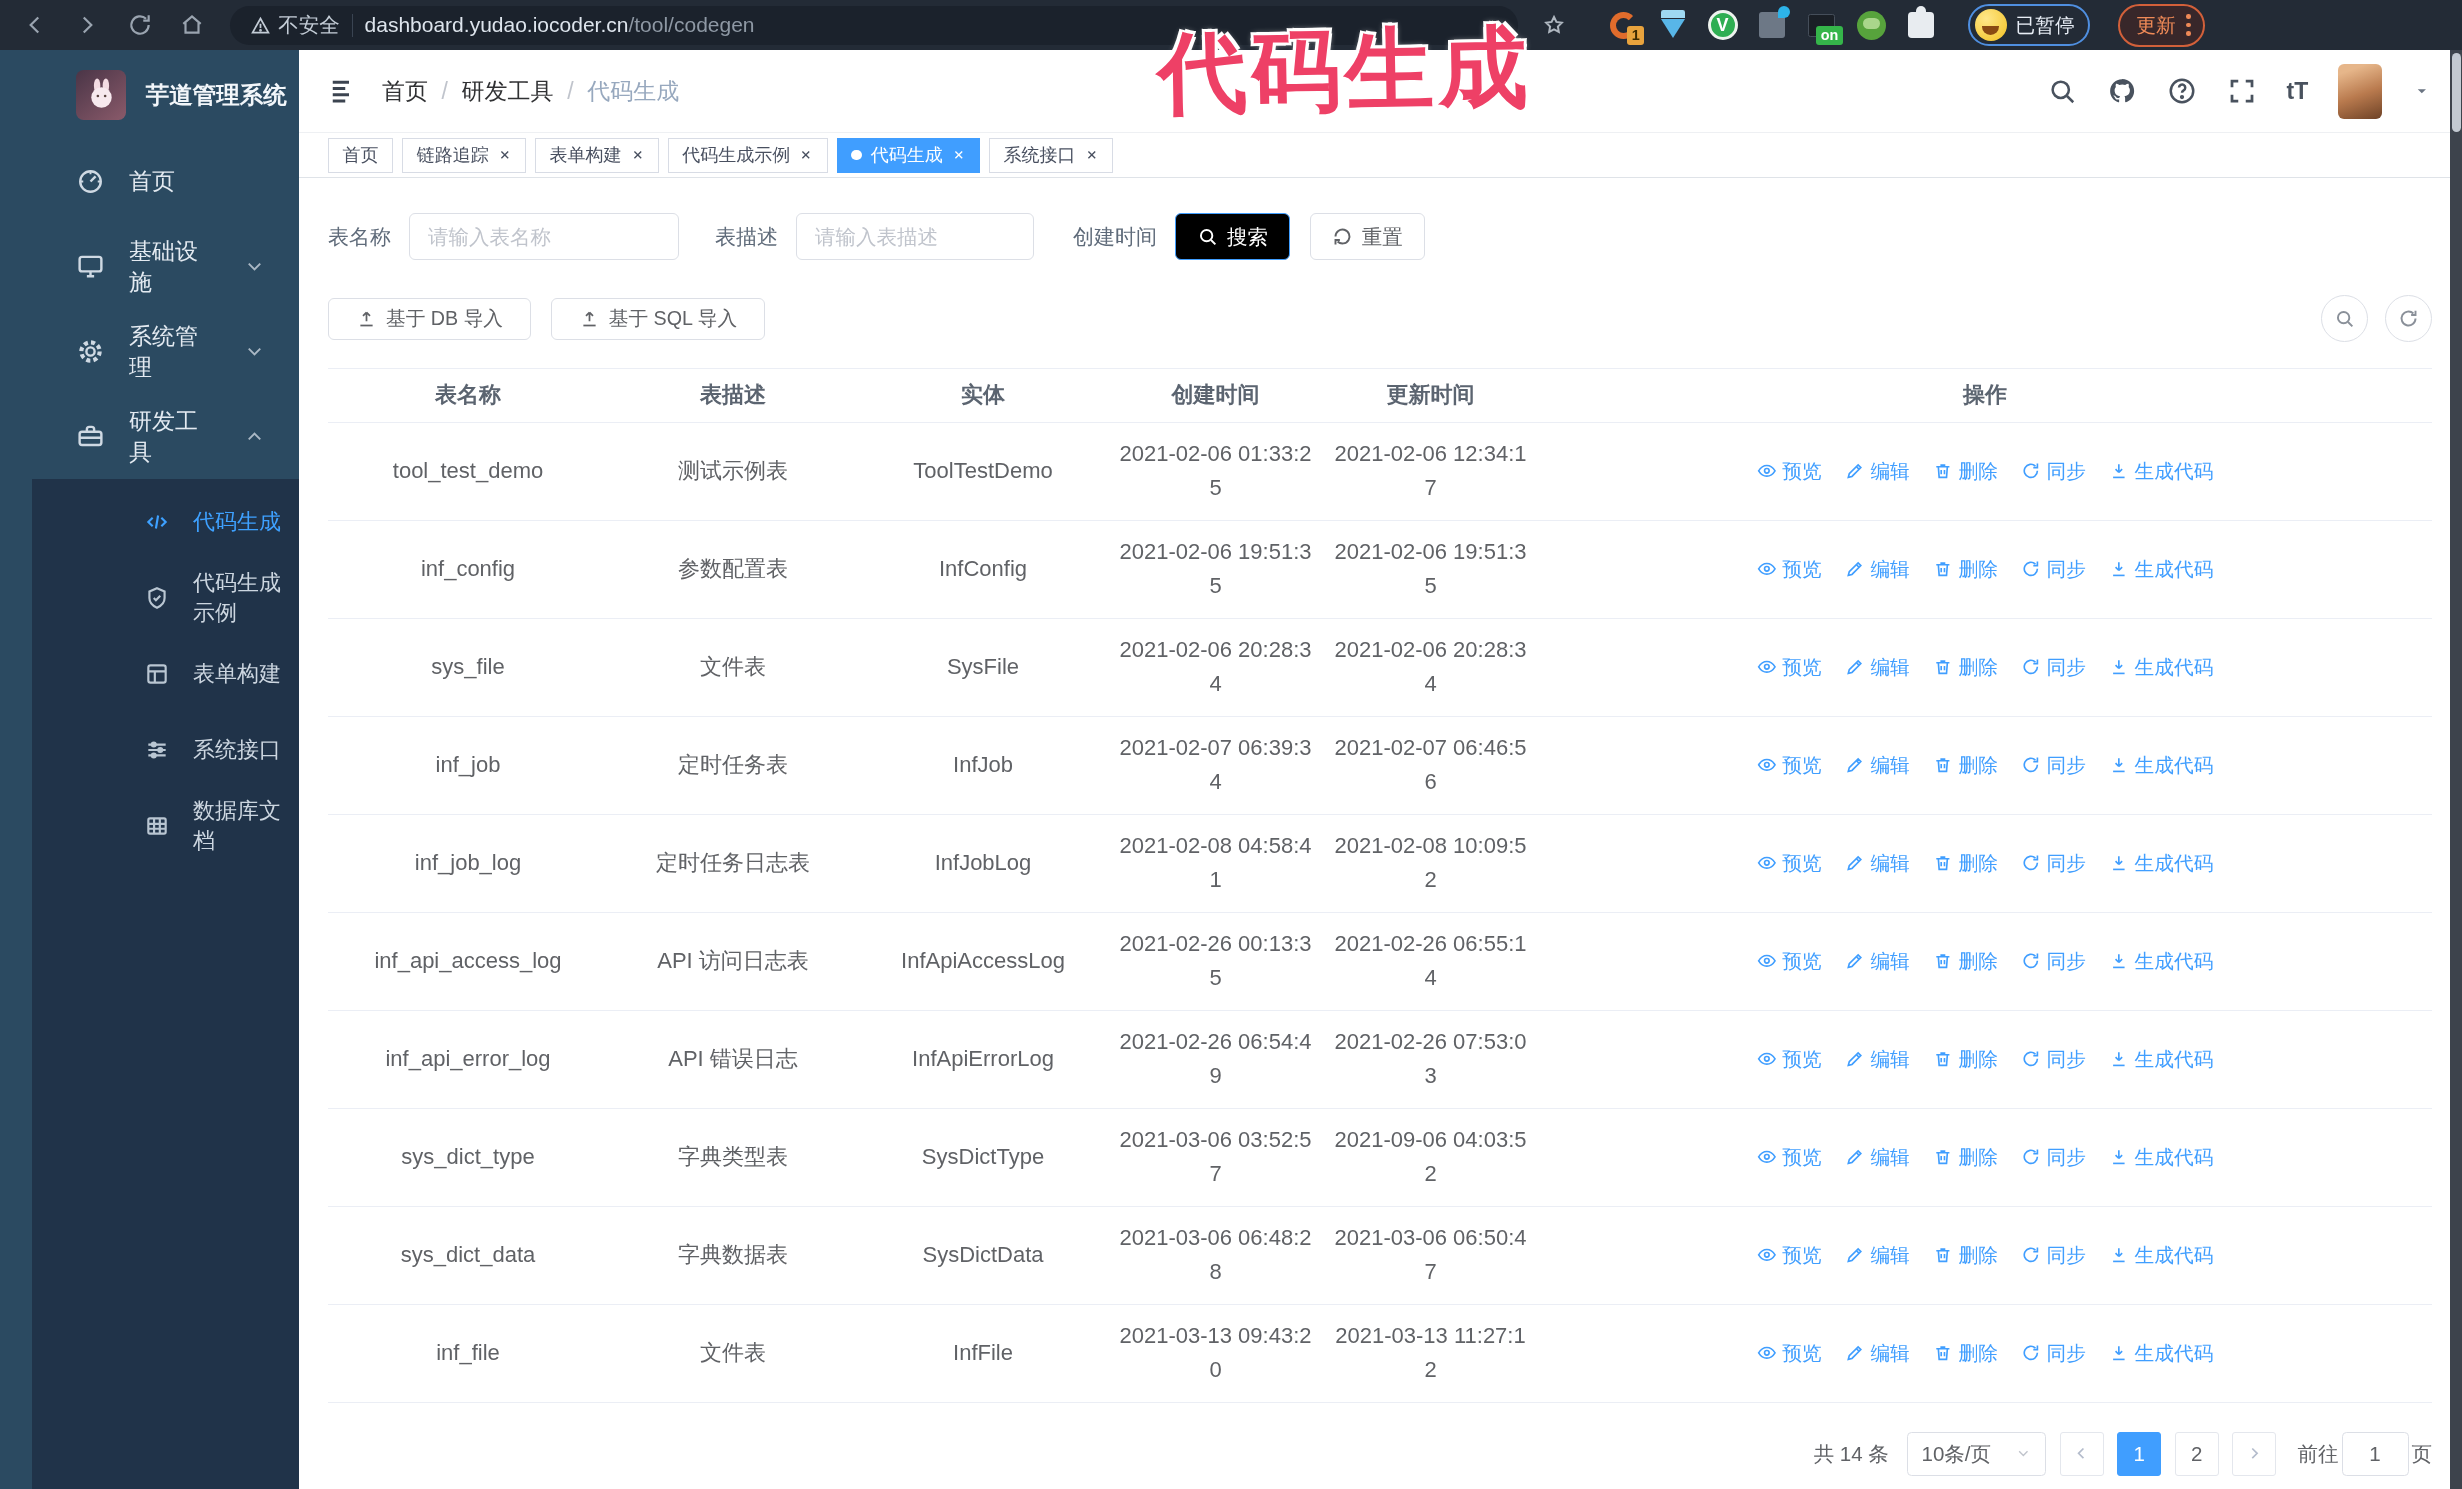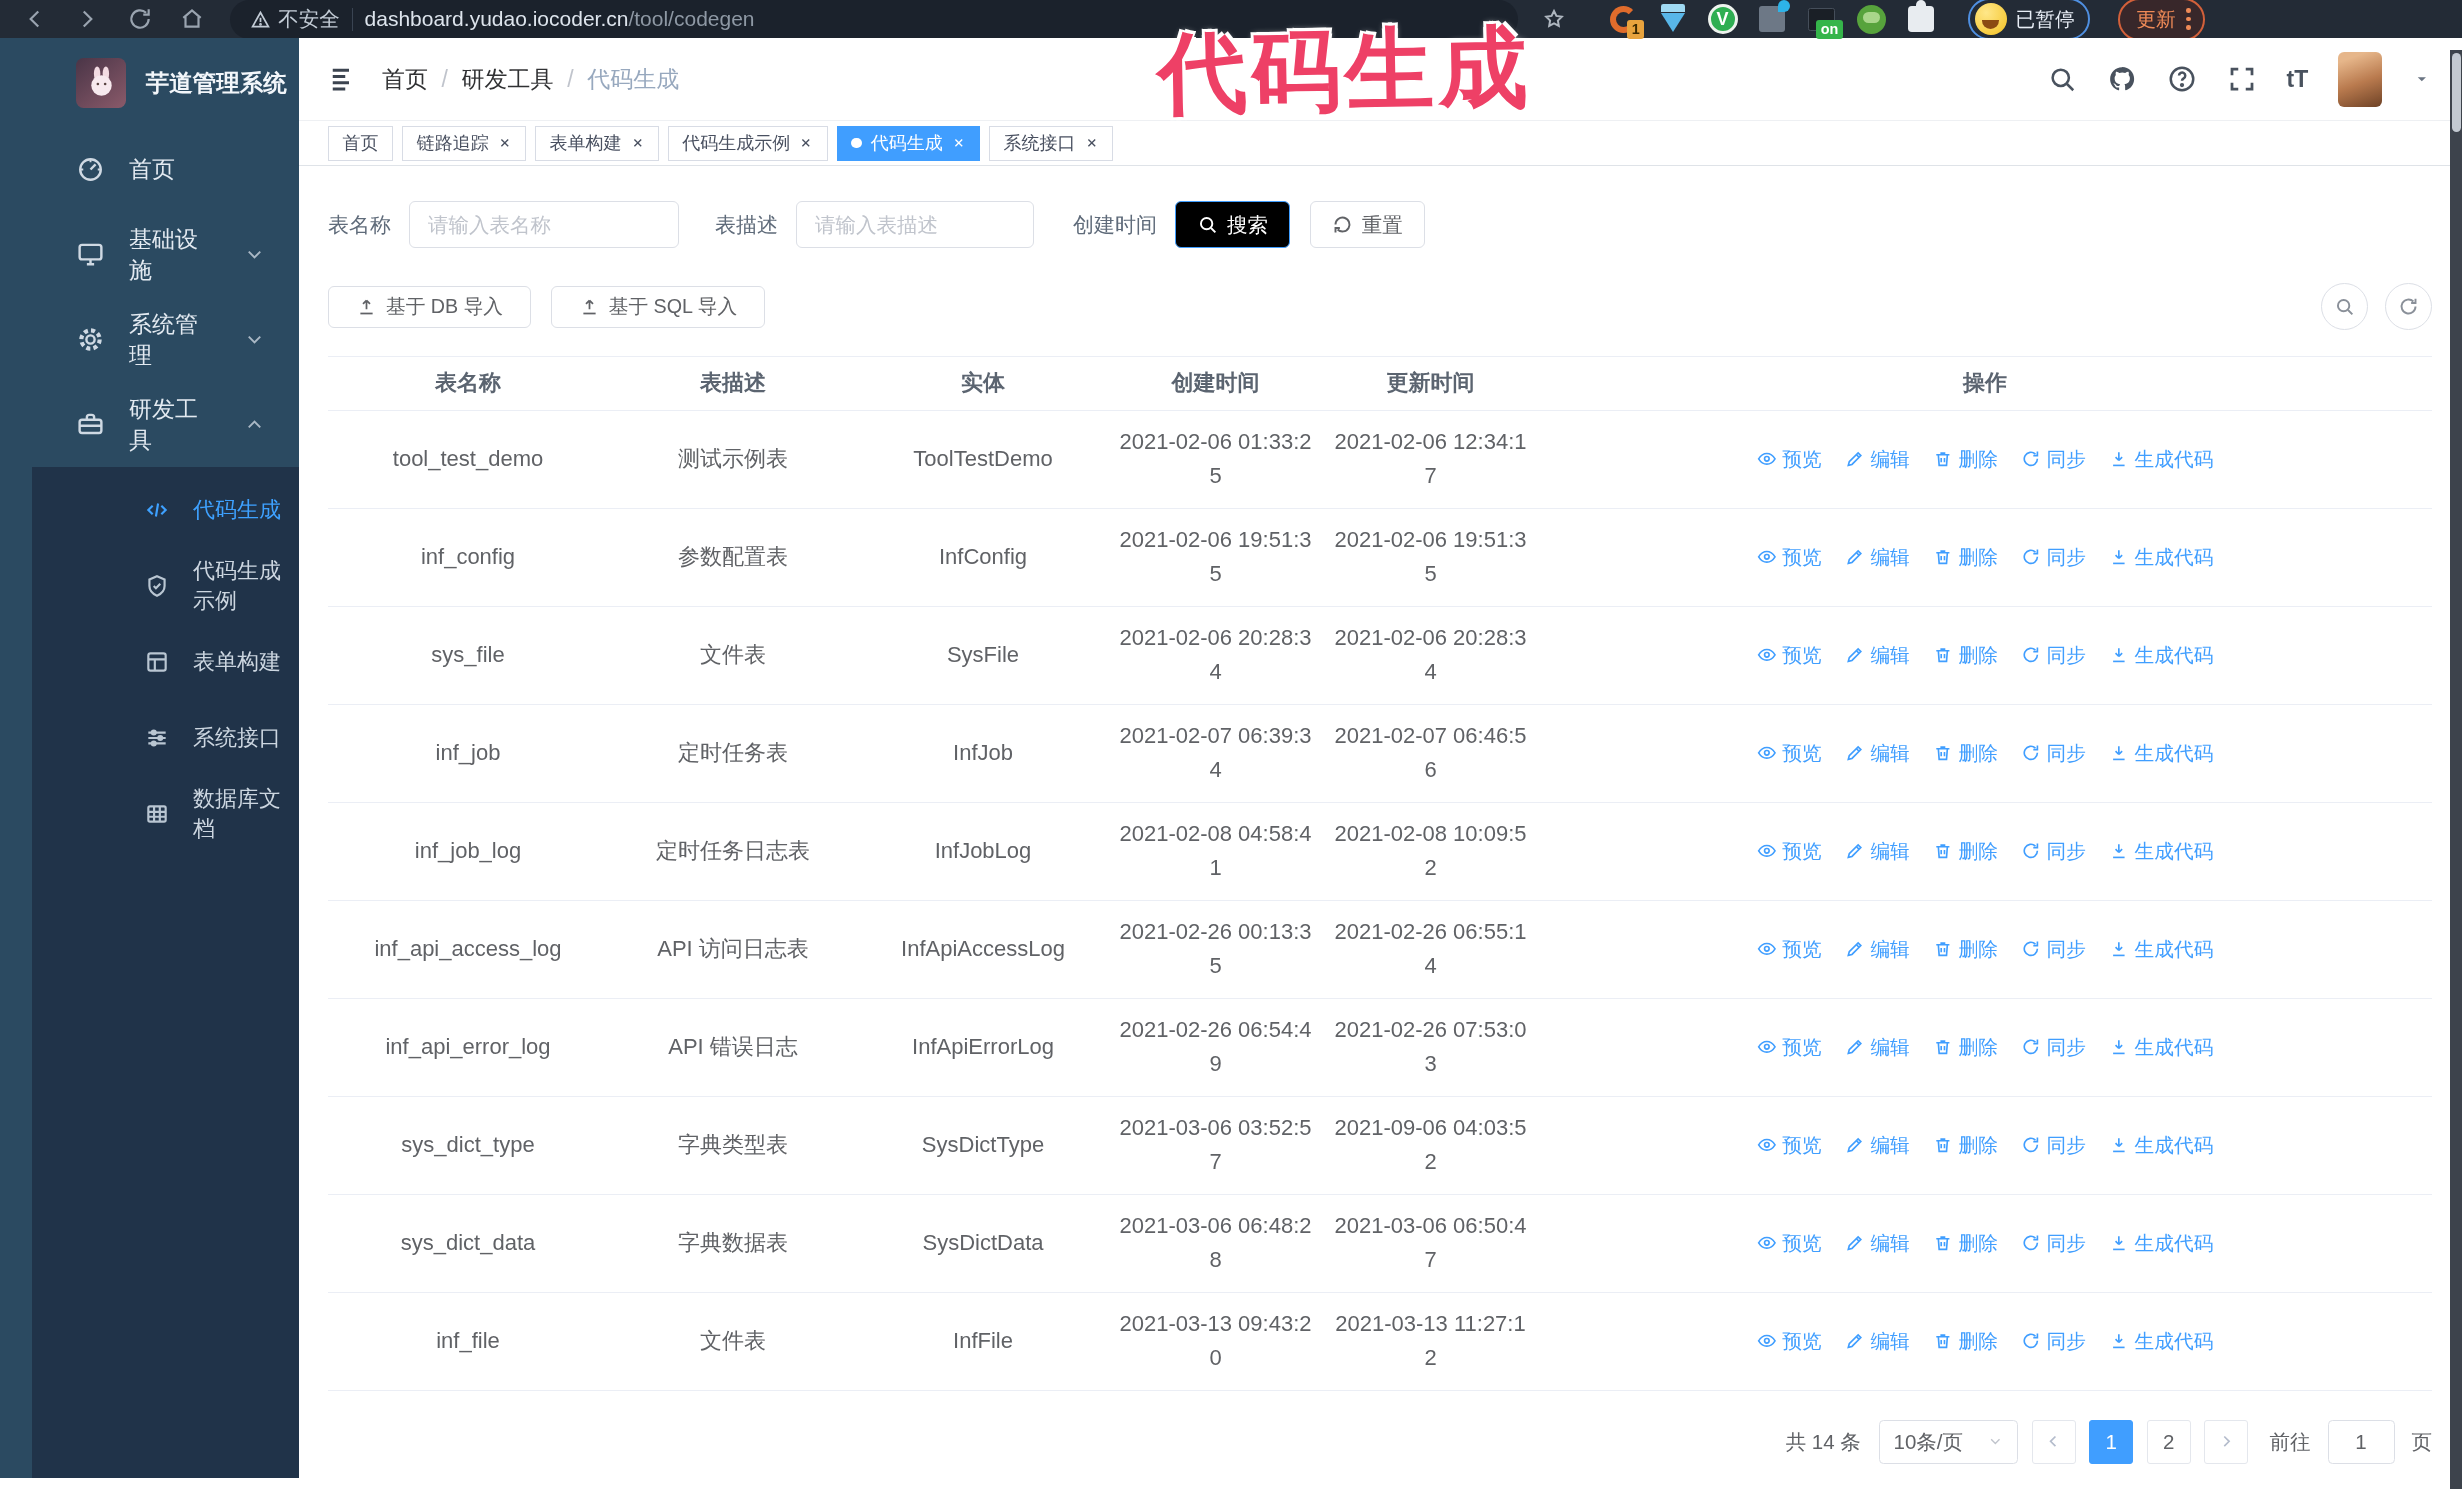--- a/index.html
+++ b/index.html
@@ -1,21 +1,21 @@
 <!DOCTYPE html>
 <html style="font-size:12px"><head>
 <meta charset="utf-8">
 <style>
   * { margin:0; padding:0; box-sizing:border-box; }
   html,body { width:2462px; height:1490px; overflow:hidden; }
   body { font-family:"Liberation Sans","DejaVu Sans",sans-serif; background:#fff; }
   .screen { position:relative; width:2462px; height:1490px; overflow:hidden; }
 
   
-  .chrome { height:38px; background:#232b36; display:flex; align-items:center; padding:0 13.6px; gap:10.6px; }
+  .chrome { height:50px; background:#232b36; display:flex; align-items:center; padding:0 13.6px; gap:10.6px; }
   .chrome .navbtn { width:42px; height:42px; display:flex; align-items:center; justify-content:center; color:#9aa4b0; flex:0 0 auto; }
   .chrome .navbtn svg { width:26px; height:26px; }
   .urlbar { flex:0 0 1288px; height:39px; background:#1b222c; border-radius:19.7px; display:flex; align-items:center; padding:0 19.7px; gap:12px; margin-left:6px; }
   .urlbar .warn { color:#c3ccd6; display:flex; align-items:center; gap:7.6px; font-size:20.5px; }
   .urlbar .warn svg { width:21px; height:21px; }
   .urlbar .divider { width:0.8px; height:23px; background:#3a4452; }
   .url-text { font-size:21px; color:#dde4ec; white-space:nowrap; }
   .url-text .path { color:#8e98a4; }
   .chrome .star { color:#aeb6bf; margin-left:4.5px; }
   .chrome .star svg { width:24px; height:24px; }
@@ -119,21 +119,21 @@
   .act svg { width:19.7px; height:19.7px; }
 
   .pagination { display:flex; justify-content:flex-end; align-items:center; gap:13.6px; margin-top:29px; font-size:20.5px; color:#606266; }
   .pg-total { margin-right:4.5px; }
   .pg-size { width:139px; height:44px; border:0.8px solid #dcdfe6; border-radius:4.5px; display:flex; align-items:center; justify-content:space-between; padding:0 13.6px; color:#606266; cursor:pointer; }
   .pg-size .caret svg { width:16.7px; height:16.7px; color:#c0c4cc; }
   .pg-btn { min-width:44px; height:44px; border:0.8px solid #e4e7ed; border-radius:3px; background:#fff; display:flex; align-items:center; justify-content:center; color:#606266; cursor:pointer; font-size:20.5px; }
   .pg-btn svg { width:16.7px; height:16.7px; color:#b4bccc; }
   .pg-page { min-width:44px; height:44px; border:0.8px solid #e4e7ed; border-radius:3px; background:#fff; display:flex; align-items:center; justify-content:center; cursor:pointer; }
   .pg-page.active { background:#409eff; border-color:#409eff; color:#fff; }
-  .pg-goto { display:flex; align-items:center; gap:17px; margin-left:7.6px; }
+  .pg-goto { display:flex; align-items:center; gap:3px; margin-left:7.6px; }
   .pg-input { width:67px; height:44px; border:0.8px solid #dcdfe6; border-radius:4.5px; text-align:center; font-size:20.5px; color:#606266; }
 
   
   .annotation { position:absolute; left:1158px; top:10.6px; font-size:89px; font-weight:bold; color:#ee4066; transform:rotate(-1deg); letter-spacing:4.5px; white-space:nowrap; pointer-events:none;
     text-shadow:-3px -3px 0 #fff, 3px -3px 0 #fff, -3px 3px 0 #fff, 3px 3px 0 #fff, 0 0 7.6px #fff; z-index:50; }
   .scrollbar { position:absolute; right:0; top:50px; bottom:0; width:12px; background:#3d434c; }
   .scrollbar .thumb { position:absolute; top:3px; left:1.5px; width:9px; height:79px; background:#c3c9d1; border-radius:4.5px; }
 
   svg { display:block; }
 </style>

